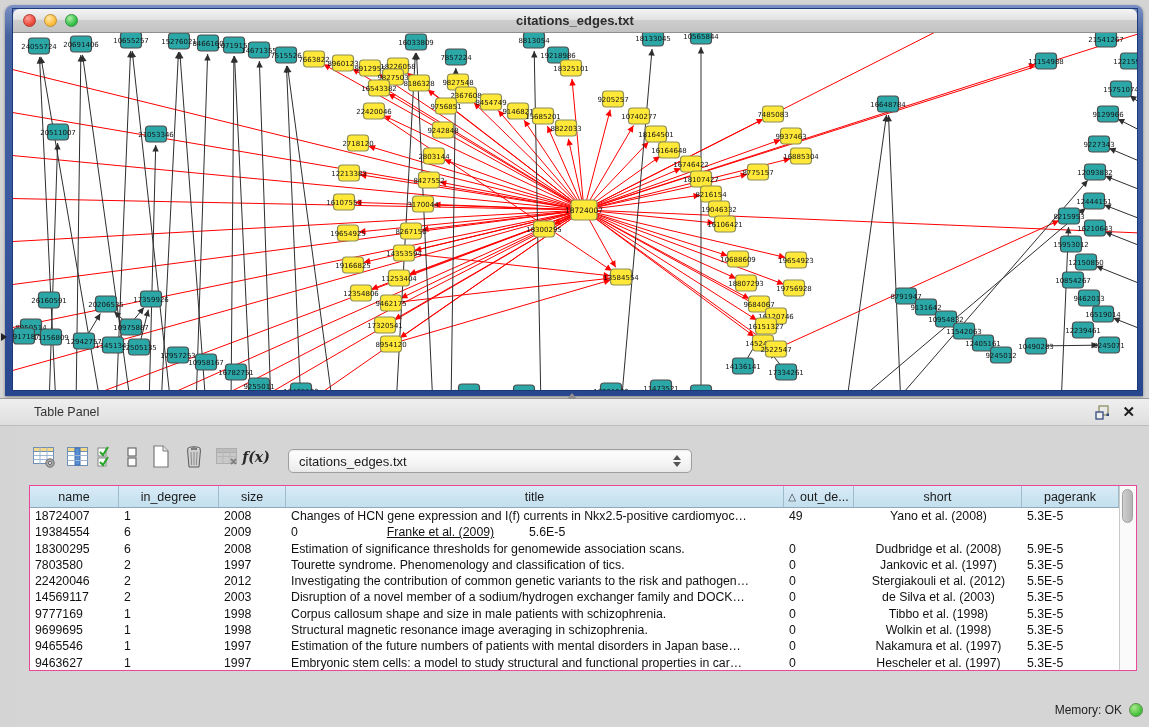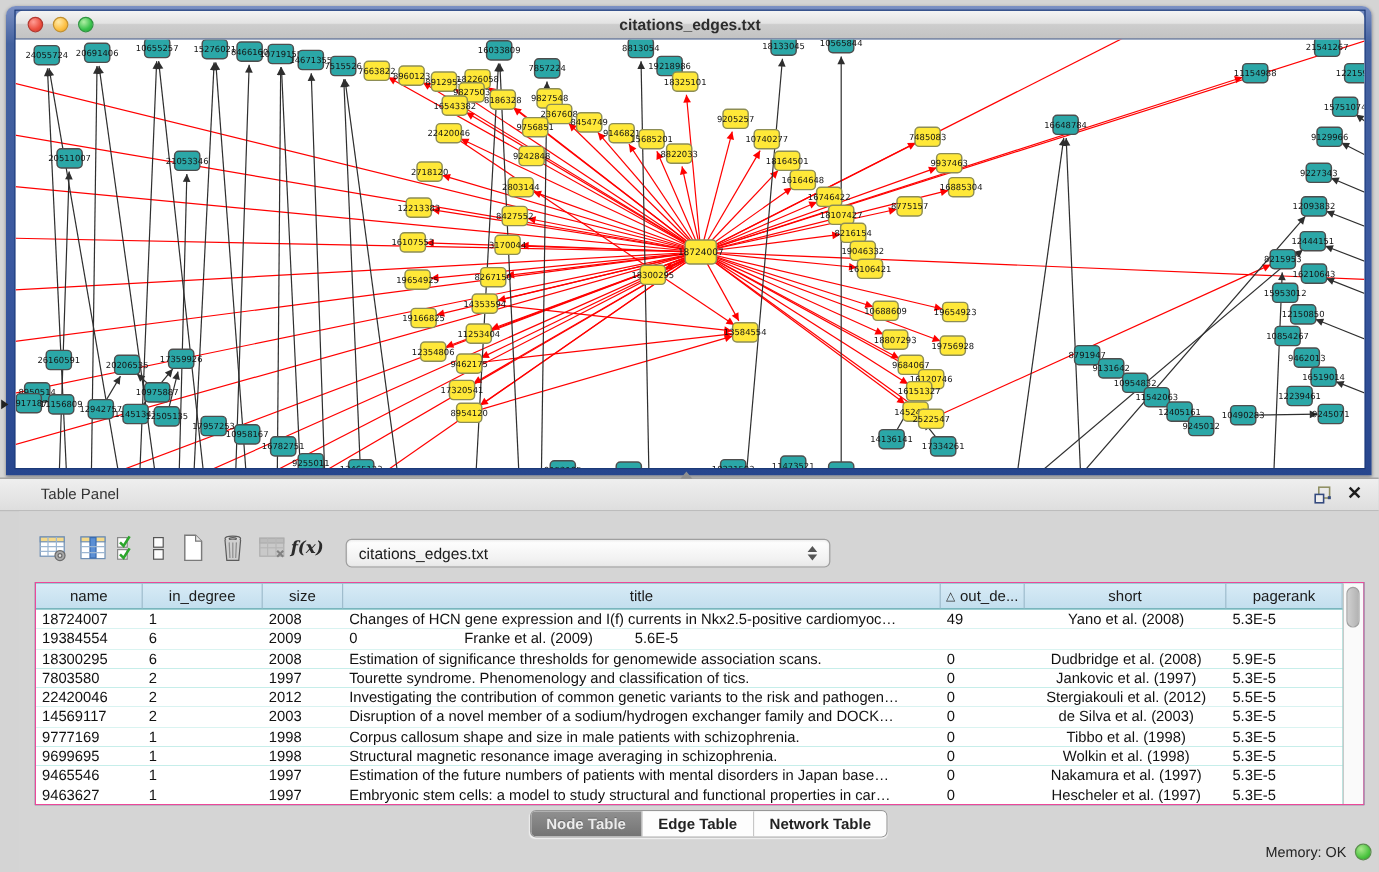--- a/index.html
+++ b/index.html
@@ -723,21 +723,21 @@
             <div class="cell" style="width: 498px;">Changes of HCN gene expression and I(f) currents in Nkx2.5-positive cardiomyoc…</div>
             <div class="cell" style="width: 70px;">49</div>
             <div class="cell center" style="width: 168px;">Yano et al. (2008)</div>
             <div class="cell" style="width: 97px;">5.3E-5</div>
           </div>
           <div class="grid-row">
             <div class="cell" style="width: 89px;">19384554</div>
             <div class="cell" style="width: 100px;">6</div>
             <div class="cell" style="width: 67px;">2009</div>
             <div class="cell" style="width: 70px;">0</div>
-            <div class="cell center" style="width: 168px;">Franke et al. (2009)</div>
+            <div class="cell center" style="width: 168px; text-decoration: underline;">Franke et al. (2009)</div>
             <div class="cell" style="width: 97px;">5.6E-5</div>
           </div>
           <div class="grid-row">
             <div class="cell" style="width: 89px;">18300295</div>
             <div class="cell" style="width: 100px;">6</div>
             <div class="cell" style="width: 67px;">2008</div>
             <div class="cell" style="width: 498px;">Estimation of significance thresholds for genomewide association scans.</div>
             <div class="cell" style="width: 70px;">0</div>
             <div class="cell center" style="width: 168px;">Dudbridge et al. (2008)</div>
             <div class="cell" style="width: 97px;">5.9E-5</div>
@@ -805,23 +805,18 @@
             <div class="cell center" style="width: 168px;">Hescheler et al. (1997)</div>
             <div class="cell" style="width: 97px;">5.3E-5</div>
           </div>
         </div>
     </div>
     <div class="vscroll">
       <div class="vthumb"></div>
     </div>
   </div>
 
-  <div class="tabs" style="top:249px;">
-      <div class="tab selected">Node Table</div>
-      <div class="tab">Edge Table</div>
-      <div class="tab">Network Table</div>
-    </div>
 
   <div class="statusbar" style="top:277px;">
     <span class="mem-text">Memory: OK</span>
     <span class="mem-dot"></span>
   </div>
 </div>
 
 </body></html>

